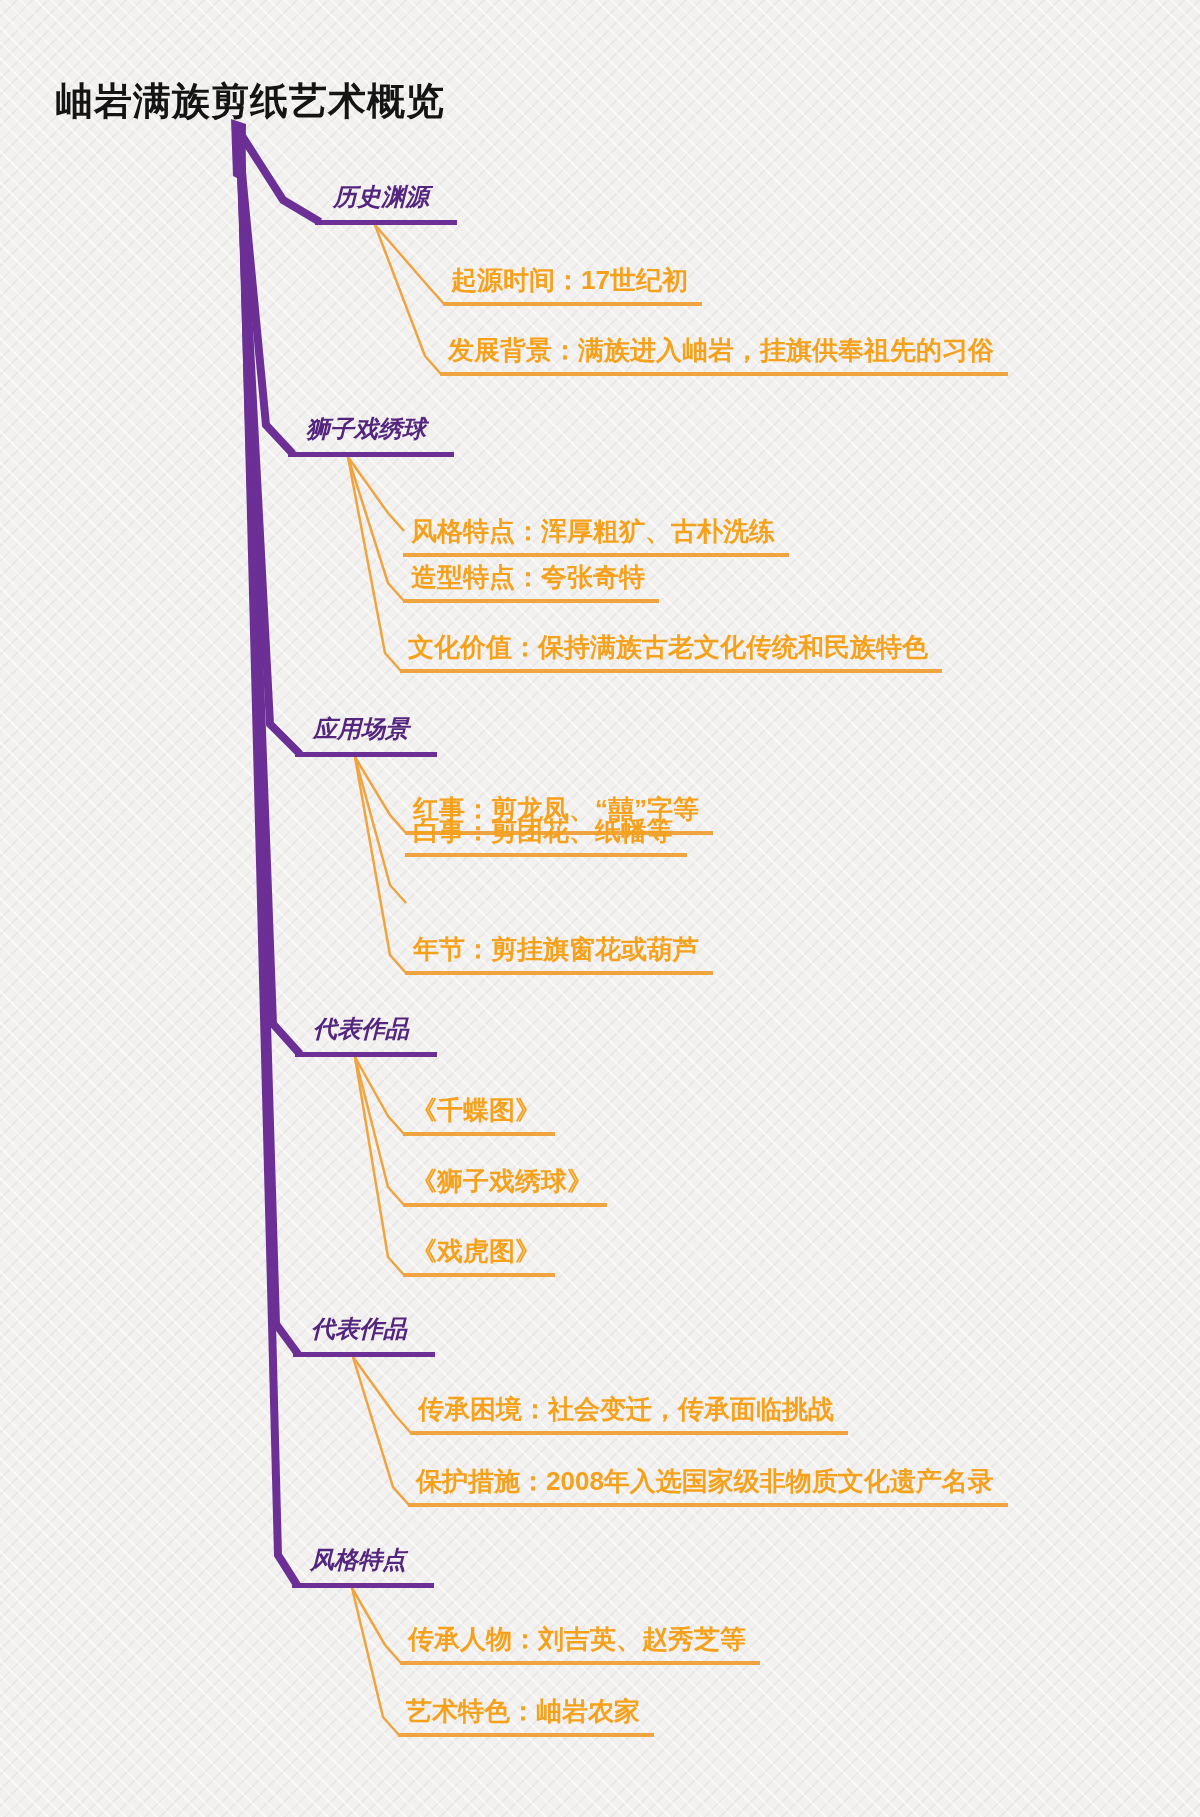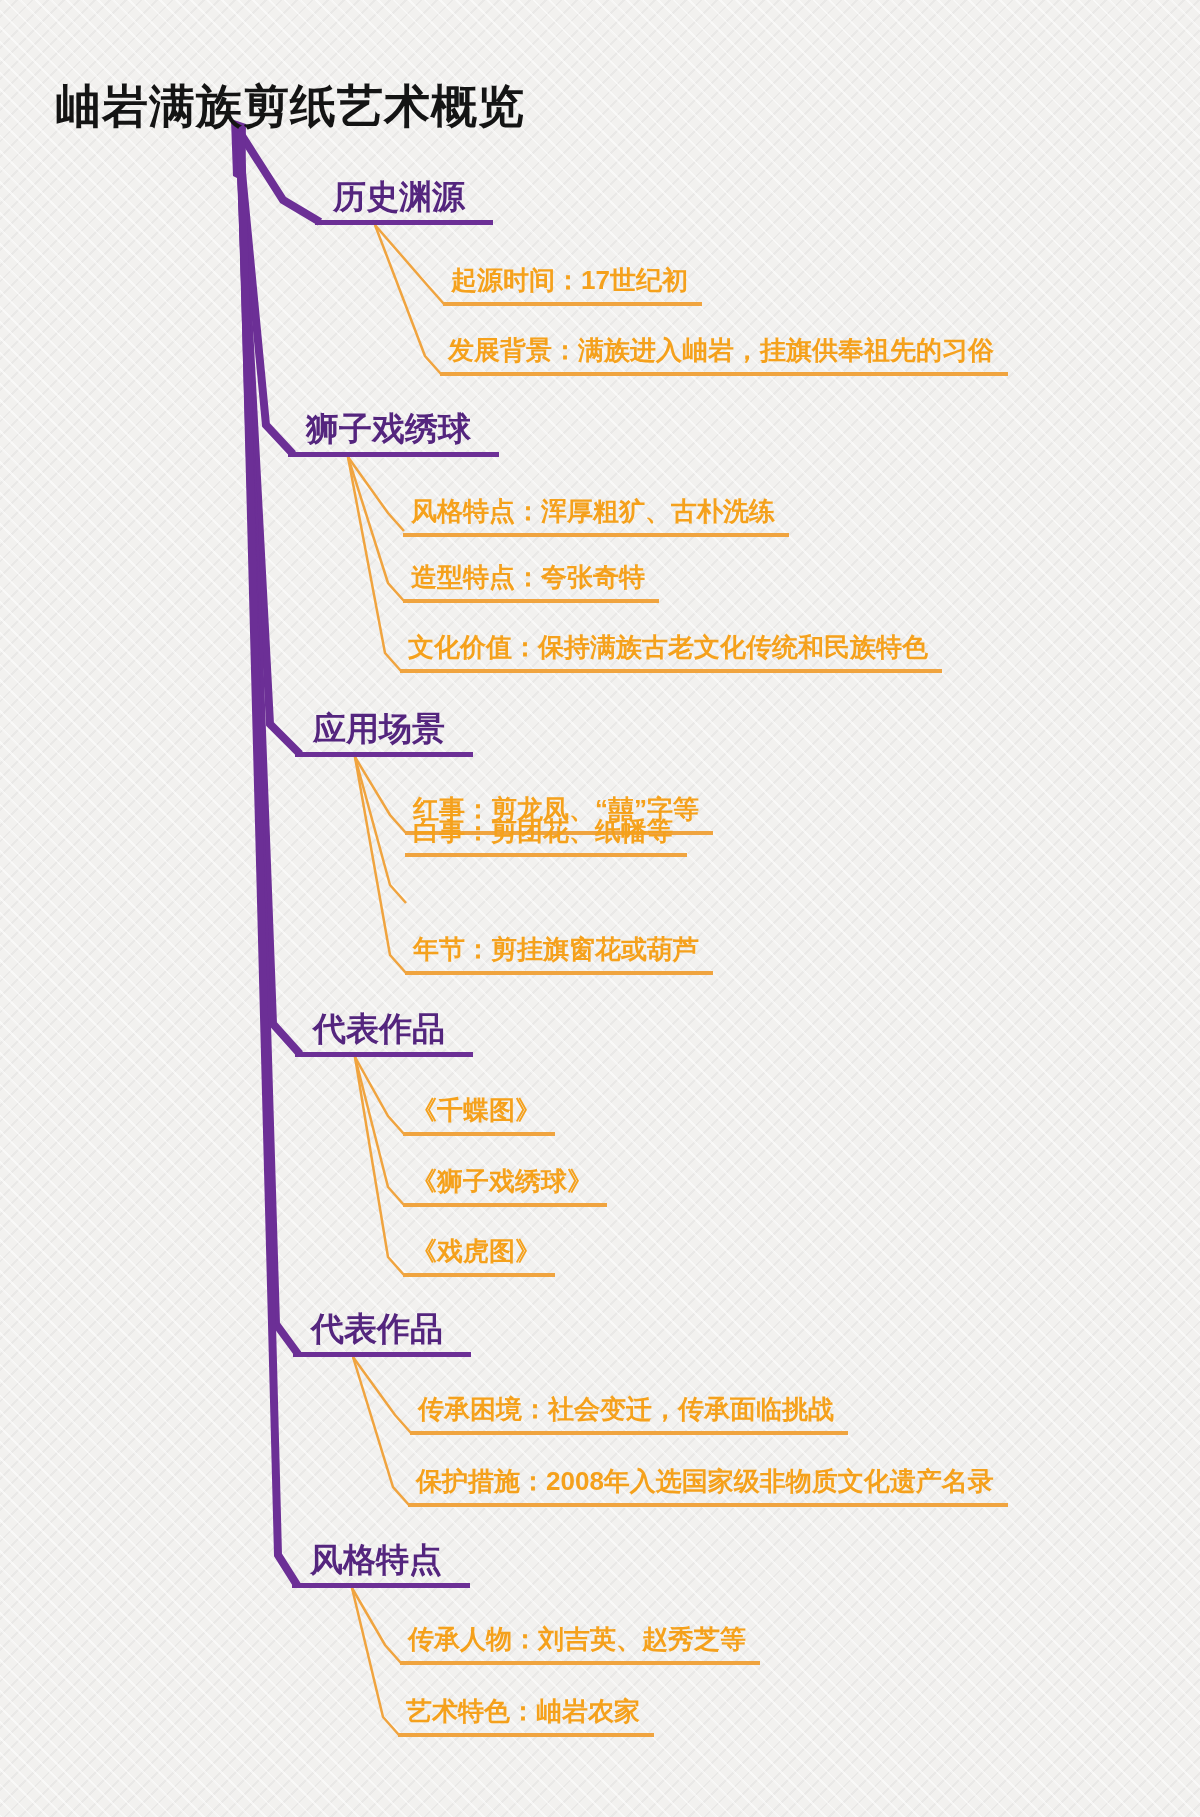--- a/index.html
+++ b/index.html
@@ -10,32 +10,33 @@
     overflow:hidden;
     font-family:"Liberation Sans","DejaVu Sans",sans-serif;
     background-color:#f2f1ef;
     background-image:
       repeating-linear-gradient(45deg, rgba(255,255,255,0.55) 0 2px, rgba(0,0,0,0) 2px 11px),
       repeating-linear-gradient(135deg, rgba(0,0,0,0.035) 0 2px, rgba(0,0,0,0) 2px 11px),
       repeating-linear-gradient(45deg, rgba(0,0,0,0.028) 0 1px, rgba(0,0,0,0) 1px 22px);
   }
   .title{
     position:absolute;left:55px;top:76px;margin:0;
-    font-size:46px;font-weight:bold;color:#141414;letter-spacing:1px;
+    font-size:38px;font-weight:bold;color:#141414;letter-spacing:1px;
     white-space:nowrap;
   }
   svg.links{position:absolute;left:0;top:0;}
   .branch{
     position:absolute;
-    font-size:33px;font-weight:bold;line-height:36px;
+    font-size:24px;font-weight:bold;line-height:36px;
     color:#54257E;
     border-bottom:5px solid #6C2F96;
     padding:0 28px 5px 18px;
     white-space:nowrap;
     z-index:3;
+    font-style:italic;
   }
   .item{
     position:absolute;
     font-size:26px;font-weight:bold;line-height:34px;
     color:#F5A11C;
     border-bottom:4px solid #F0A43F;
     padding:0 14px 5px 8px;
     white-space:nowrap;
     z-index:3;
   }
@@ -67,21 +68,21 @@
       <polyline points="241,132 278,1555 297,1585" fill="none" stroke="#6C2F96" stroke-width="8" stroke-linejoin="miter"></polyline>
       <polyline points="352,1588 385,1645 401,1663" fill="none" stroke="#F0A43F" stroke-width="2.5" stroke-linejoin="miter"></polyline>
       <polyline points="352,1588 383,1717 399,1735" fill="none" stroke="#F0A43F" stroke-width="2.5" stroke-linejoin="miter"></polyline>
     </svg>
   <h1 class="title">岫岩满族剪纸艺术概览</h1>
   <div id="nodes">
       <div class="branch" style="left: 315px; top: 179px;">历史渊源</div>
       <div class="item" style="left: 443px; top: 263px;">起源时间：17世纪初</div>
       <div class="item" style="left: 440px; top: 333px;">发展背景：满族进入岫岩，挂旗供奉祖先的习俗</div>
       <div class="branch" style="left: 288px; top: 411px;">狮子戏绣球</div>
-      <div class="item" style="left: 403px; top: 494px;">风格特点：浑厚粗犷、古朴洗练</div>
+      <div class="item" style="left: 403px; top: 514px;">风格特点：浑厚粗犷、古朴洗练</div>
       <div class="item" style="left: 403px; top: 560px;">造型特点：夸张奇特</div>
       <div class="item" style="left: 400px; top: 630px;">文化价值：保持满族古老文化传统和民族特色</div>
       <div class="branch" style="left: 295px; top: 711px;">应用场景</div>
       <div class="item" style="left: 405px; top: 792px;">红事：剪龙凤、“囍”字等</div>
       <div class="item" style="left: 405px; top: 814px;">白事：剪团花、纸幡等</div>
       <div class="item" style="left: 405px; top: 932px;">年节：剪挂旗窗花或葫芦</div>
       <div class="branch" style="left: 295px; top: 1011px;">代表作品</div>
       <div class="item" style="left: 403px; top: 1093px;">《千蝶图》</div>
       <div class="item" style="left: 403px; top: 1164px;">《狮子戏绣球》</div>
       <div class="item" style="left: 403px; top: 1234px;">《戏虎图》</div>

